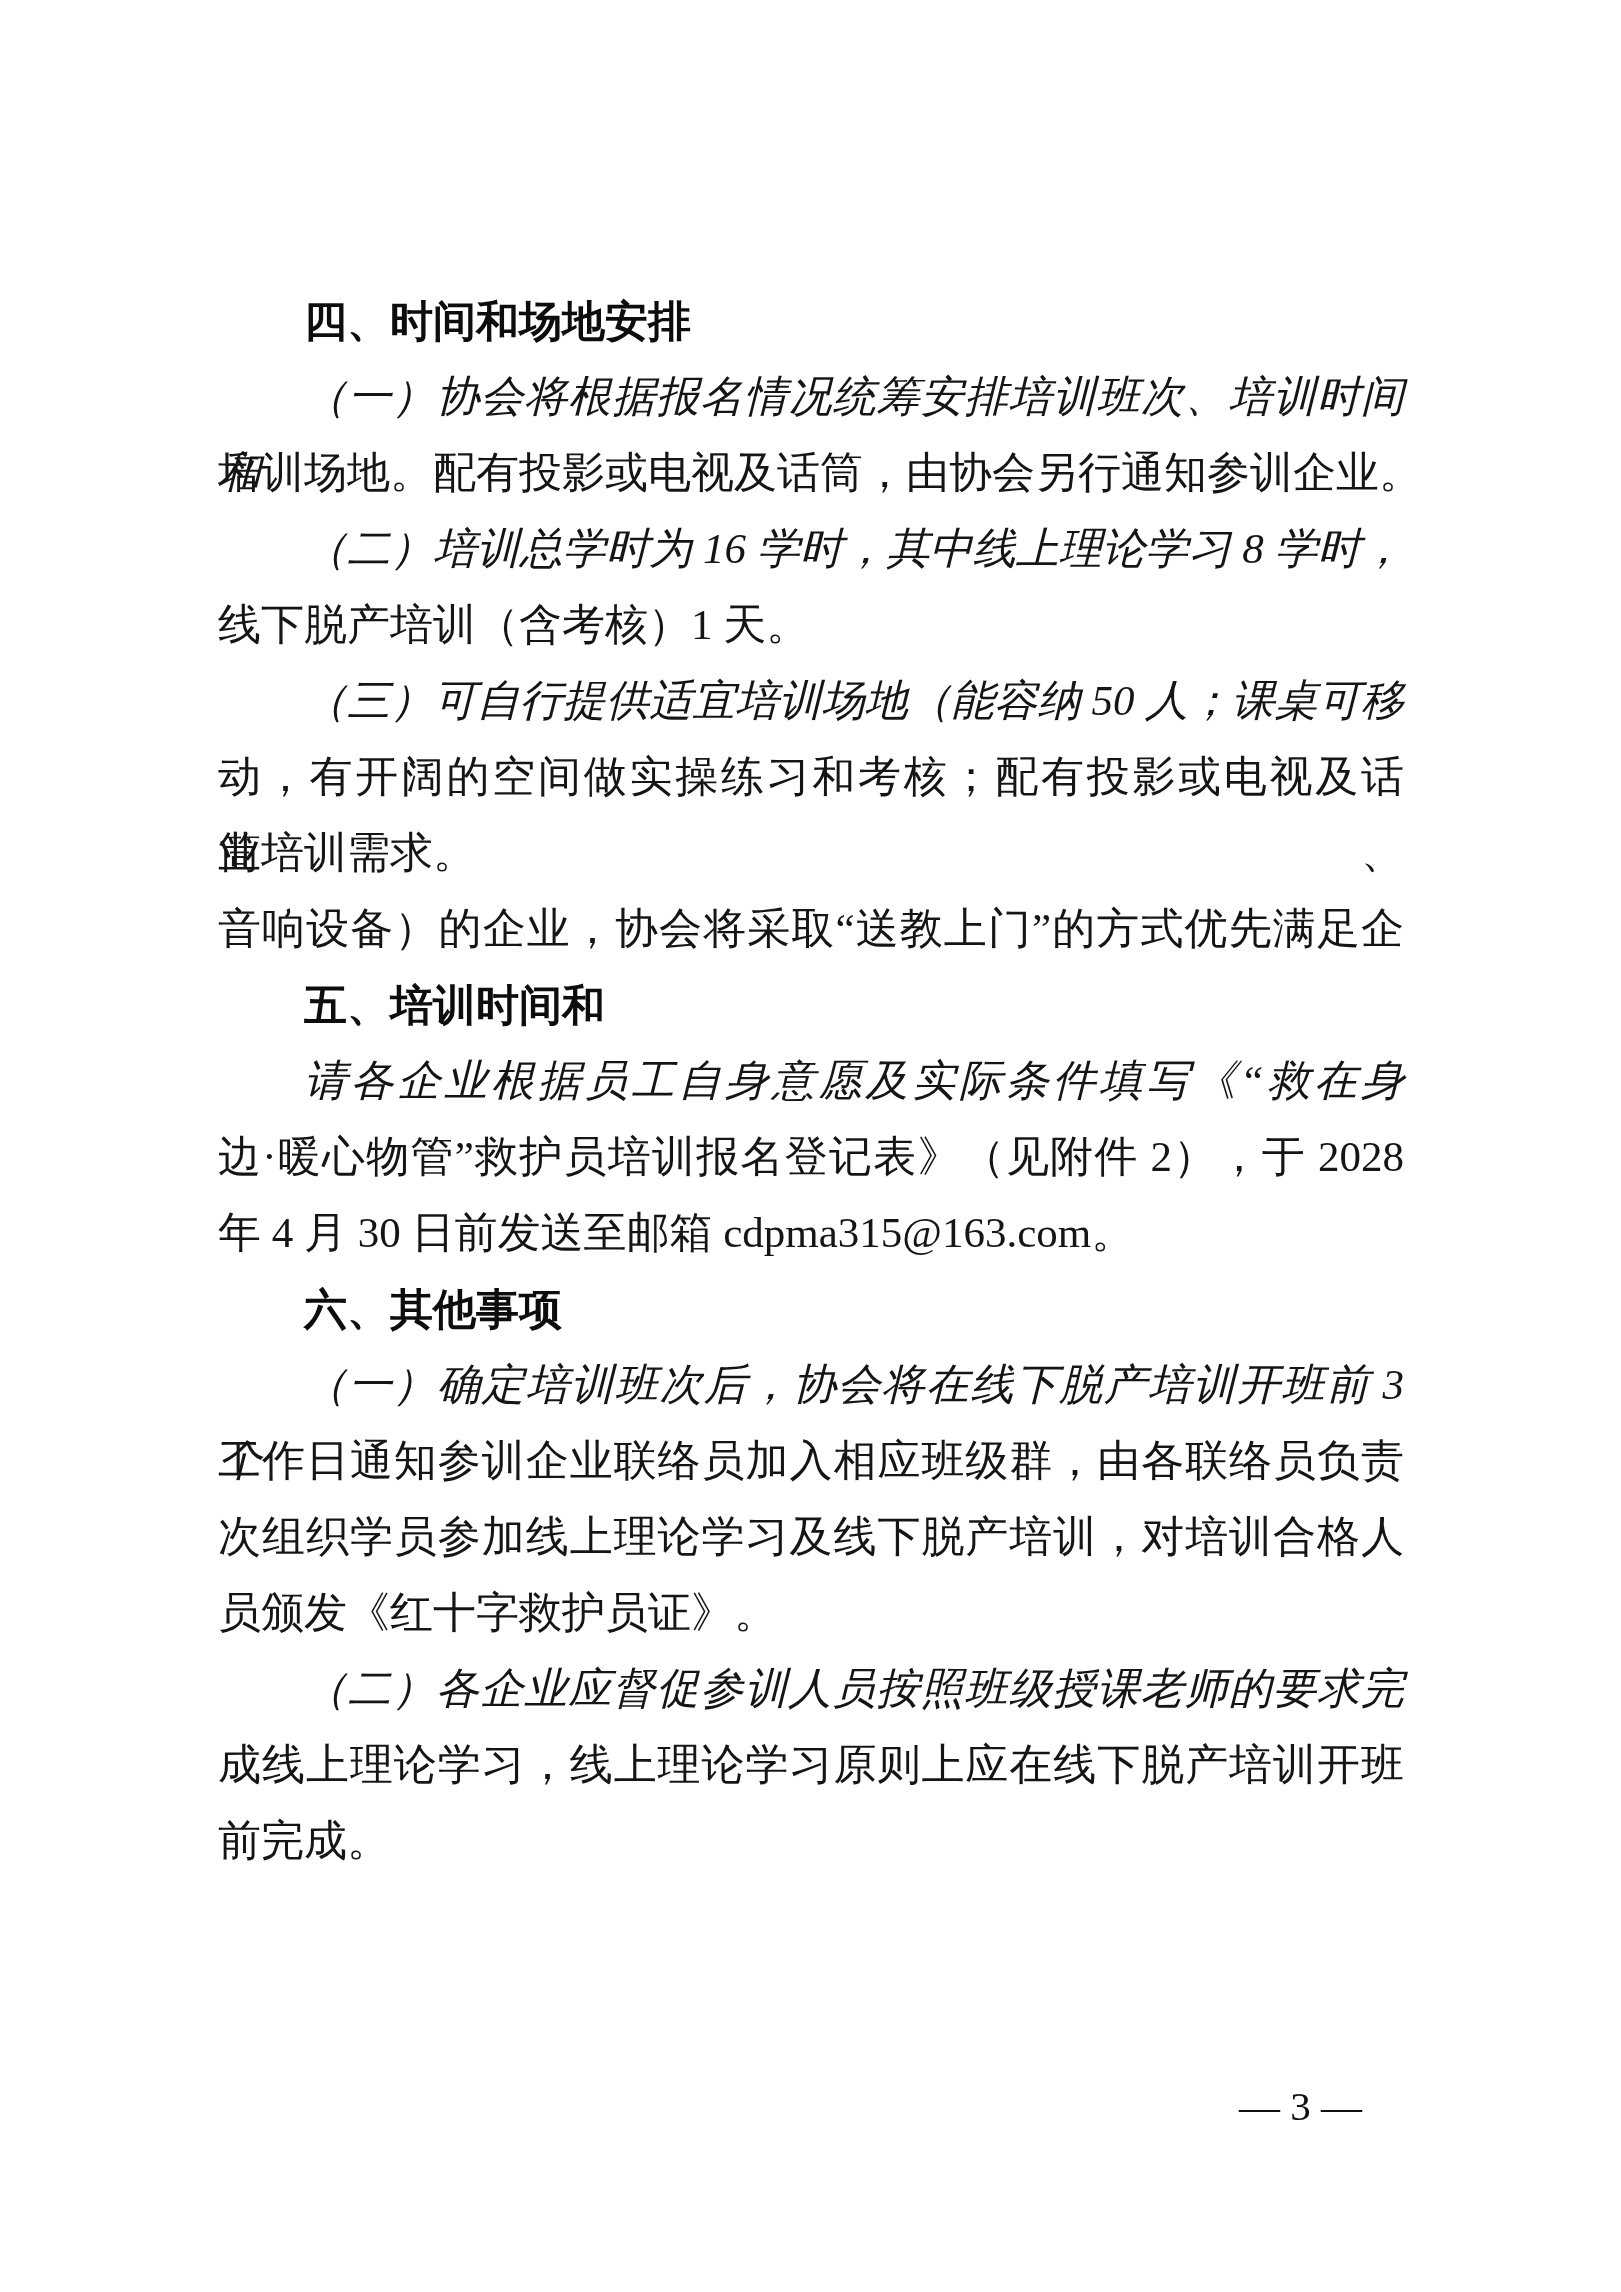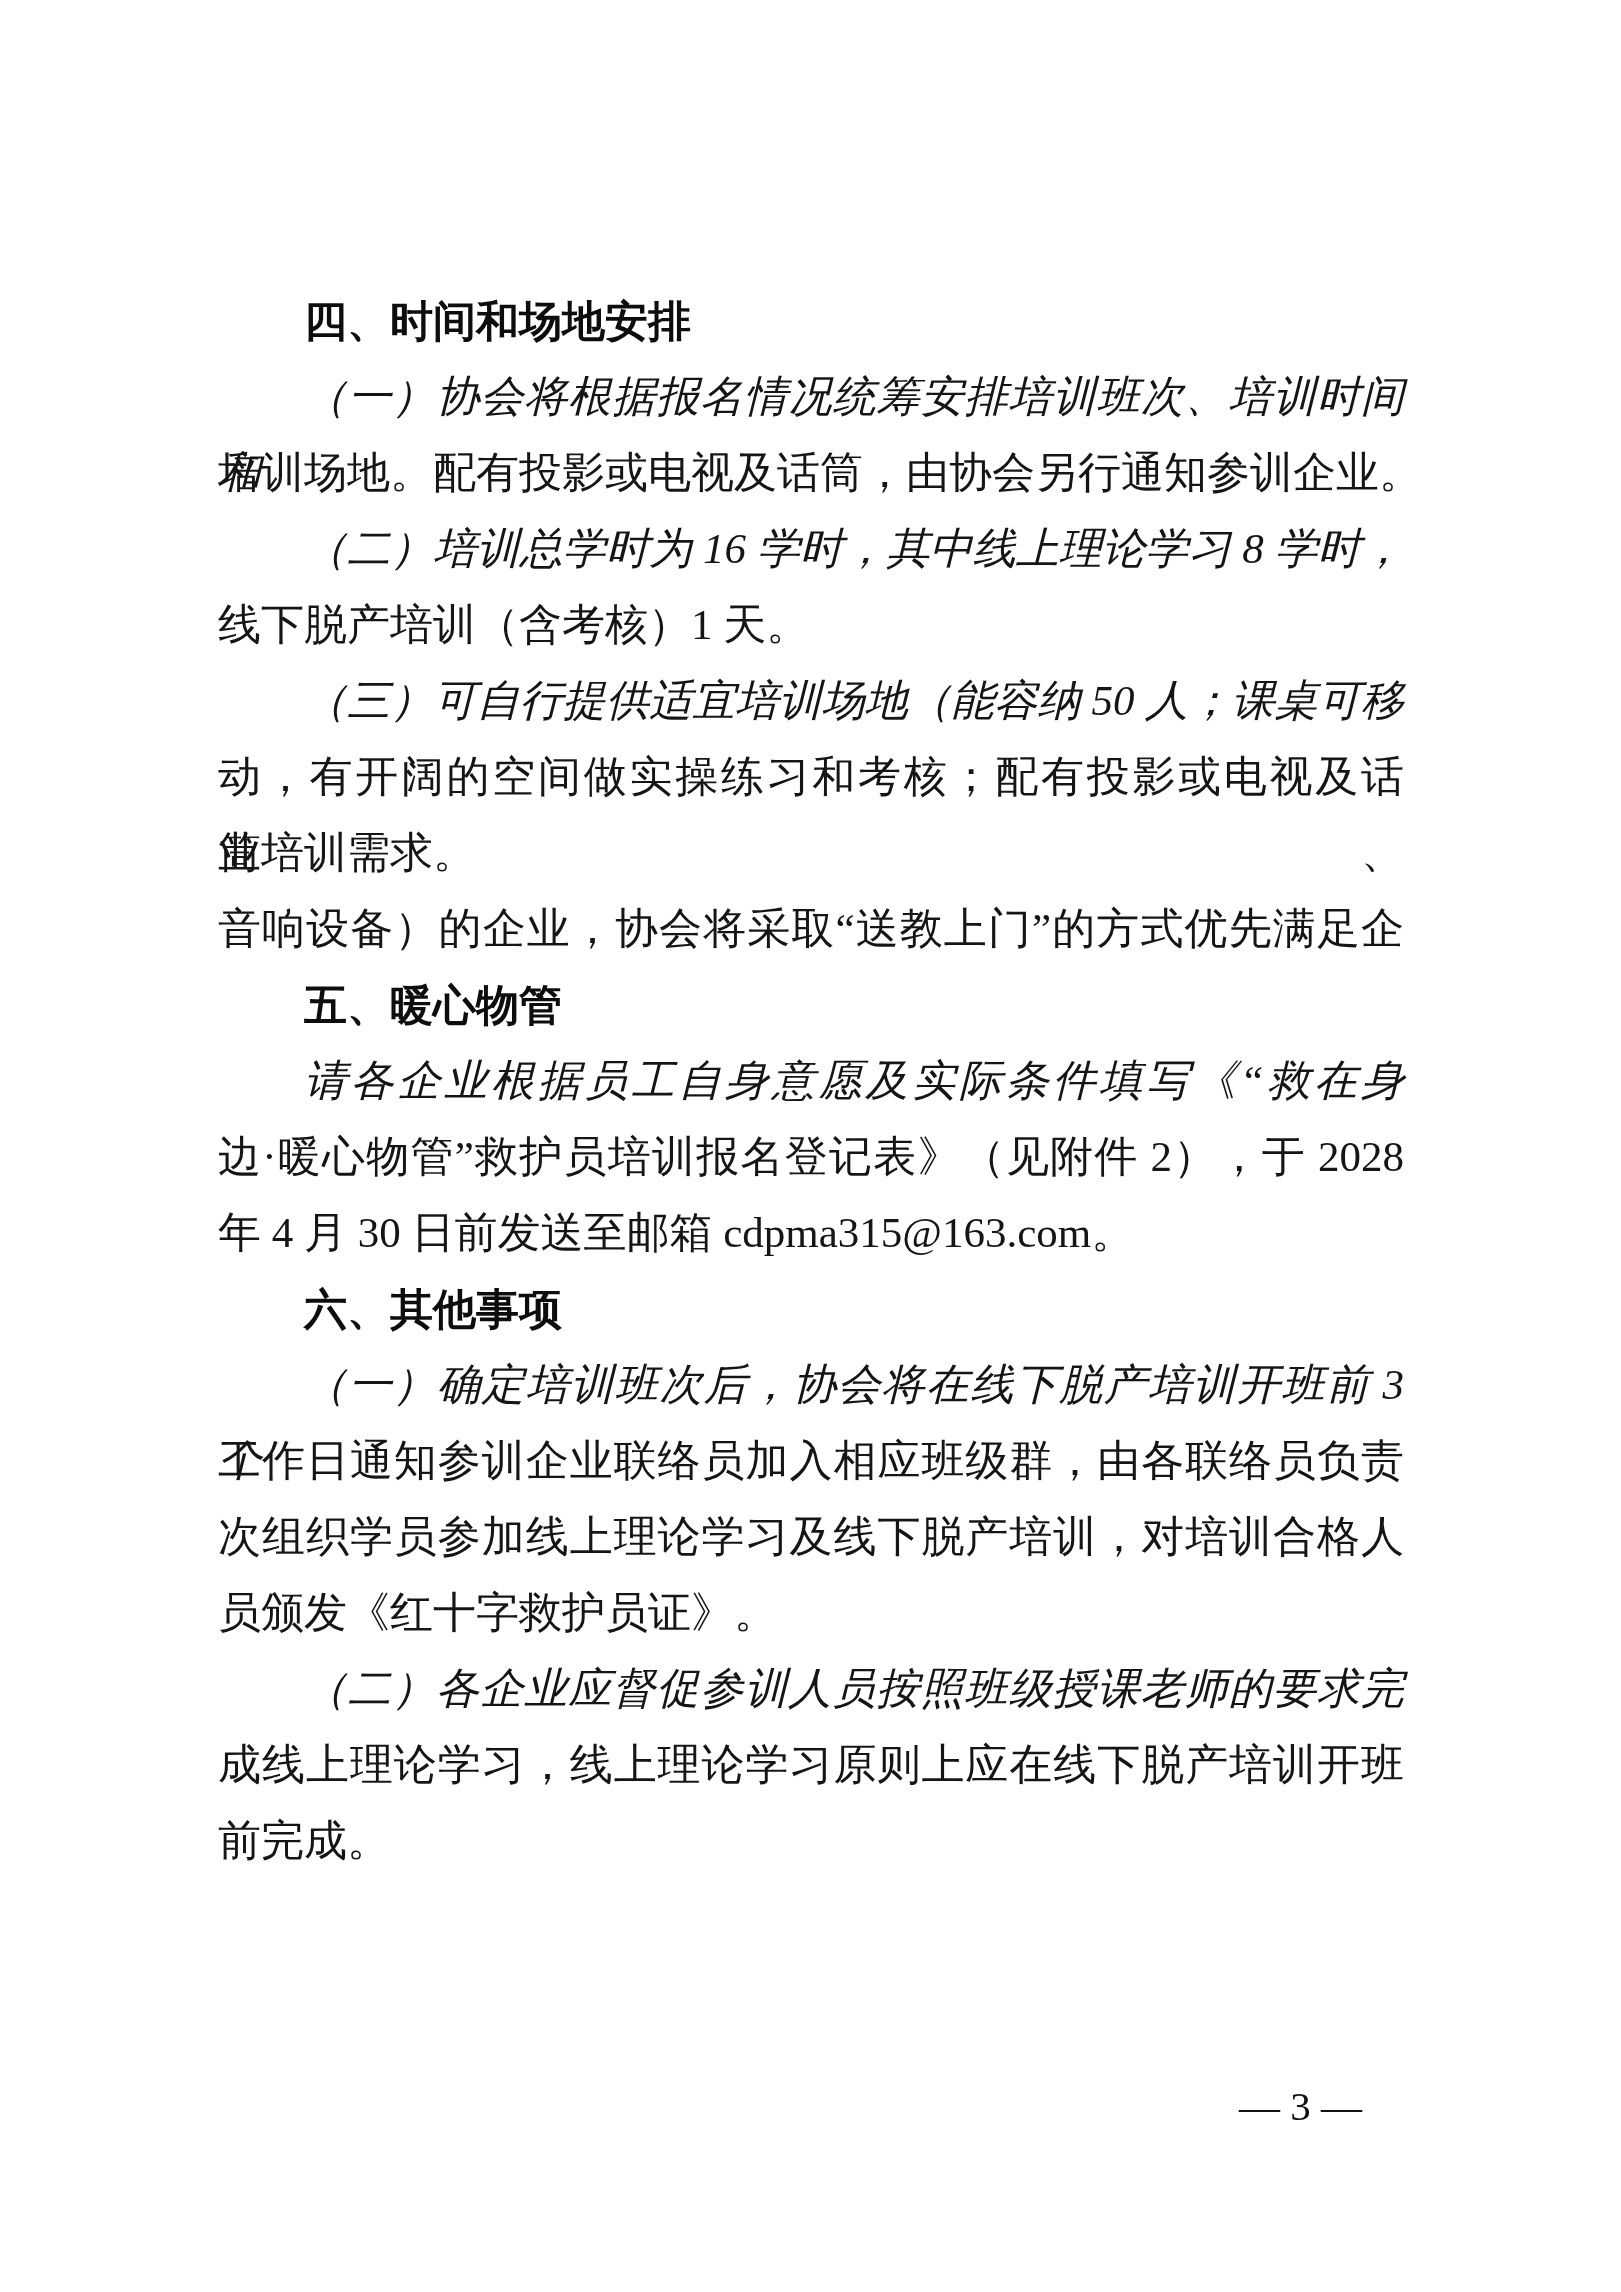--- a/index.html
+++ b/index.html
@@ -77,21 +77,21 @@
       <div>
         <div class="text-line just indent">（二）培训总学时为 16 学时，其中线上理论学习 8 学时，</div>
         <div class="text-line">线下脱产培训（含考核）1 天。</div>
       </div>
       <div>
         <div class="text-line just indent">（三）可自行提供适宜培训场地（能容纳 50 人；课桌可移</div>
         <div class="text-line just">动，有开阔的空间做实操练习和考核；配有投影或电视及话筒、</div>
         <div class="text-line">业培训需求。</div>
         <div class="text-line just">音响设备）的企业，协会将采取“送教上门”的方式优先满足企</div>
       </div>
-      <div class="section-heading">五、暖心物管</div>
+      <div class="section-heading">五、培训时间和</div>
       <div>
         <div class="text-line just indent">请各企业根据员工自身意愿及实际条件填写《“救在身</div>
         <div class="text-line just">边·暖心物管”救护员培训报名登记表》（见附件 2），于 2028</div>
         <div class="text-line">年 4 月 30 日前发送至邮箱 cdpma315@163.com。</div>
       </div>
       <div class="section-heading">六、其他事项</div>
       <div>
         <div class="text-line just indent">（一）确定培训班次后，协会将在线下脱产培训开班前 3 个</div>
         <div class="text-line just">工作日通知参训企业联络员加入相应班级群，由各联络员负责</div>
         <div class="text-line just">次组织学员参加线上理论学习及线下脱产培训，对培训合格人</div>

